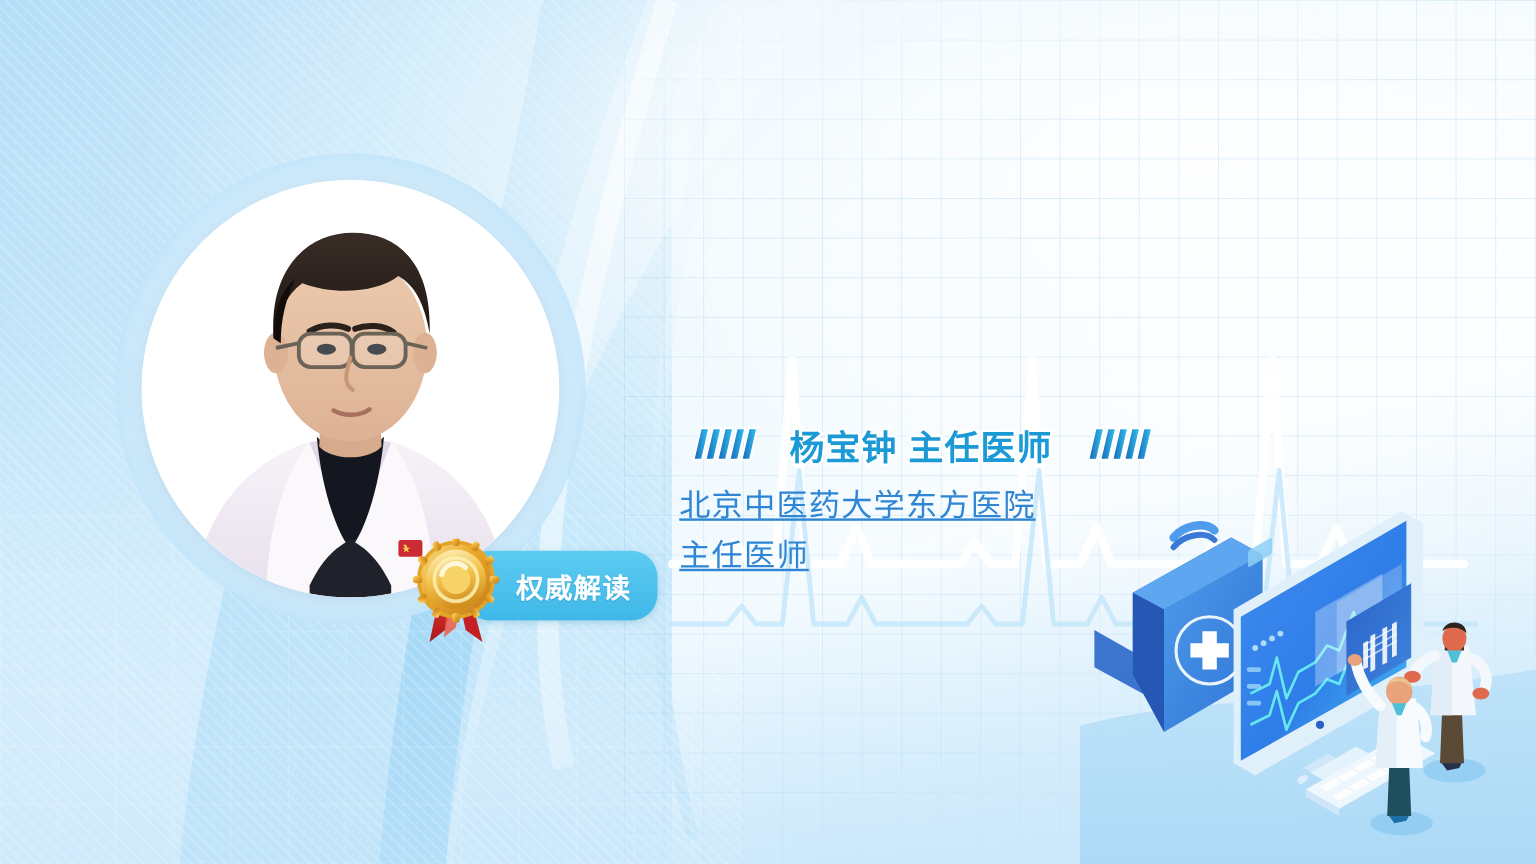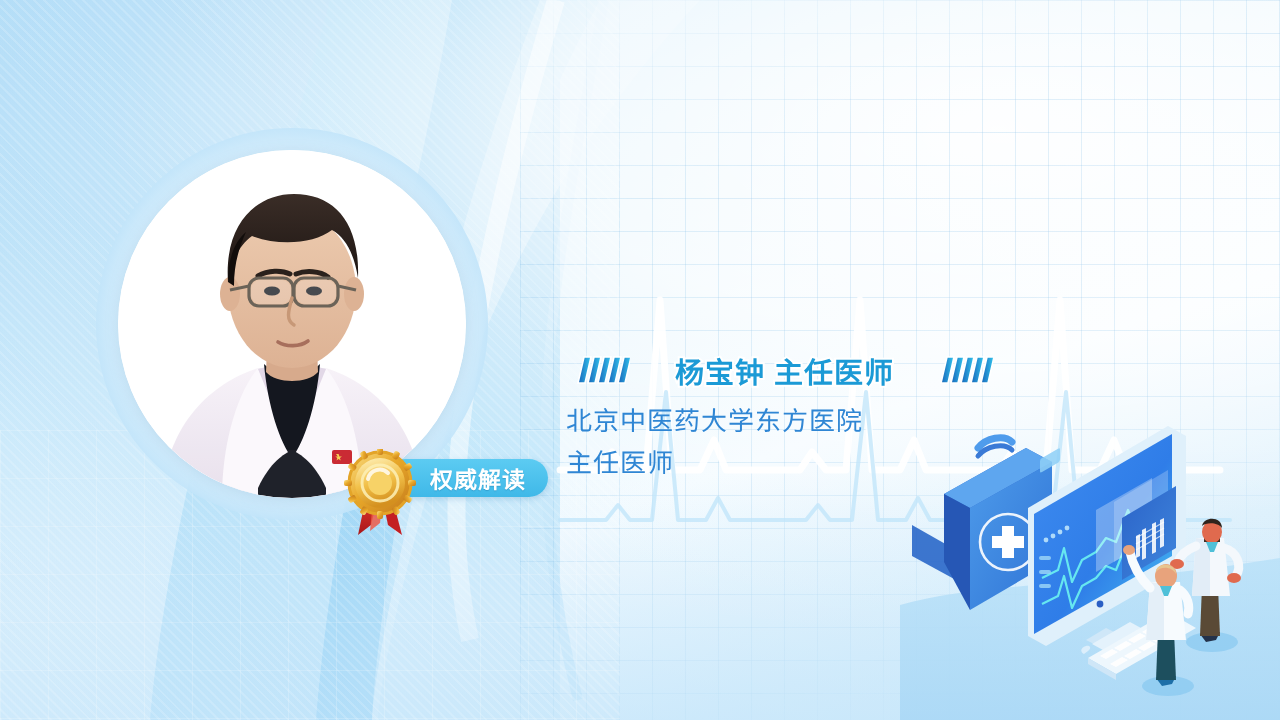--- a/index.html
+++ b/index.html
@@ -88,21 +88,21 @@
   .badge {
     position: absolute;
     left: 344px; top: 455px;
     display: flex;
     align-items: center;
     height: 52px;
   }
   .badge-pill {
     position: absolute;
     left: 42px; top: 4px;
-    height: 38px;
+    height: 58px;
     padding: 0 22px 0 44px;
     border-radius: 22px;
     background: linear-gradient(180deg, #5ccbf2 0%, #3fb8e8 100%);
     display: flex; align-items: center; justify-content: flex-start;
     box-shadow: 0 2px 6px rgba(40,120,170,0.22);
   }
   .badge-text {
     color: #ffffff;
     font-family: "DejaVu Serif", "Liberation Serif", serif;
     font-weight: 700;
@@ -127,21 +127,21 @@
     -webkit-text-stroke: 7px #ffffff;
     paint-order: stroke fill;
     filter: drop-shadow(0 3px 3px rgba(110,150,195,0.42));
   }
 
   .byline {
     position: absolute;
     left: 576px; top: 348px;
     display: flex;
     align-items: center;
-    gap: 45px;
+    gap: 28px;
     height: 44px;
   }
   .byline-name {
     font-size: 29px;
     font-weight: 700;
     color: #1b9ad6;
     letter-spacing: 1px;
     white-space: nowrap;
     -webkit-text-stroke: 4px #ffffff;
     paint-order: stroke fill;
@@ -152,20 +152,21 @@
     position: absolute;
     left: 566px; top: 400px;
     width: 520px;
   }
   .affil-line {
     font-size: 26px;
     color: #2f86d4;
     line-height: 1.62;
     letter-spacing: 1px;
     white-space: nowrap;
+    text-decoration: underline;
   }
 
   
   .illustration {
     position: absolute;
     right: 0; bottom: 0;
     width: 380px; height: 330px;
   }
 </style>
 </head>

